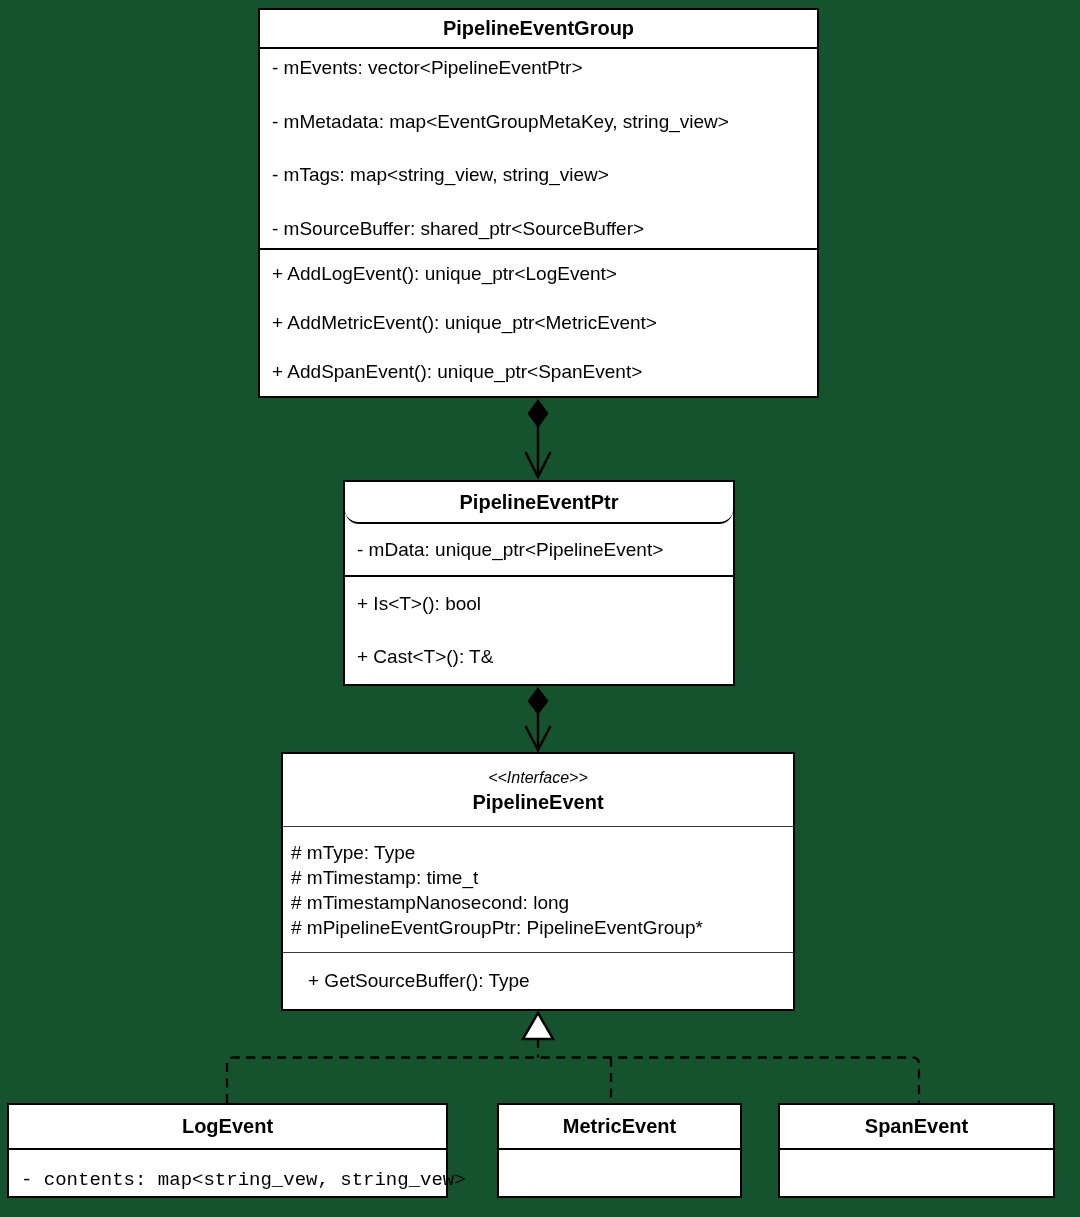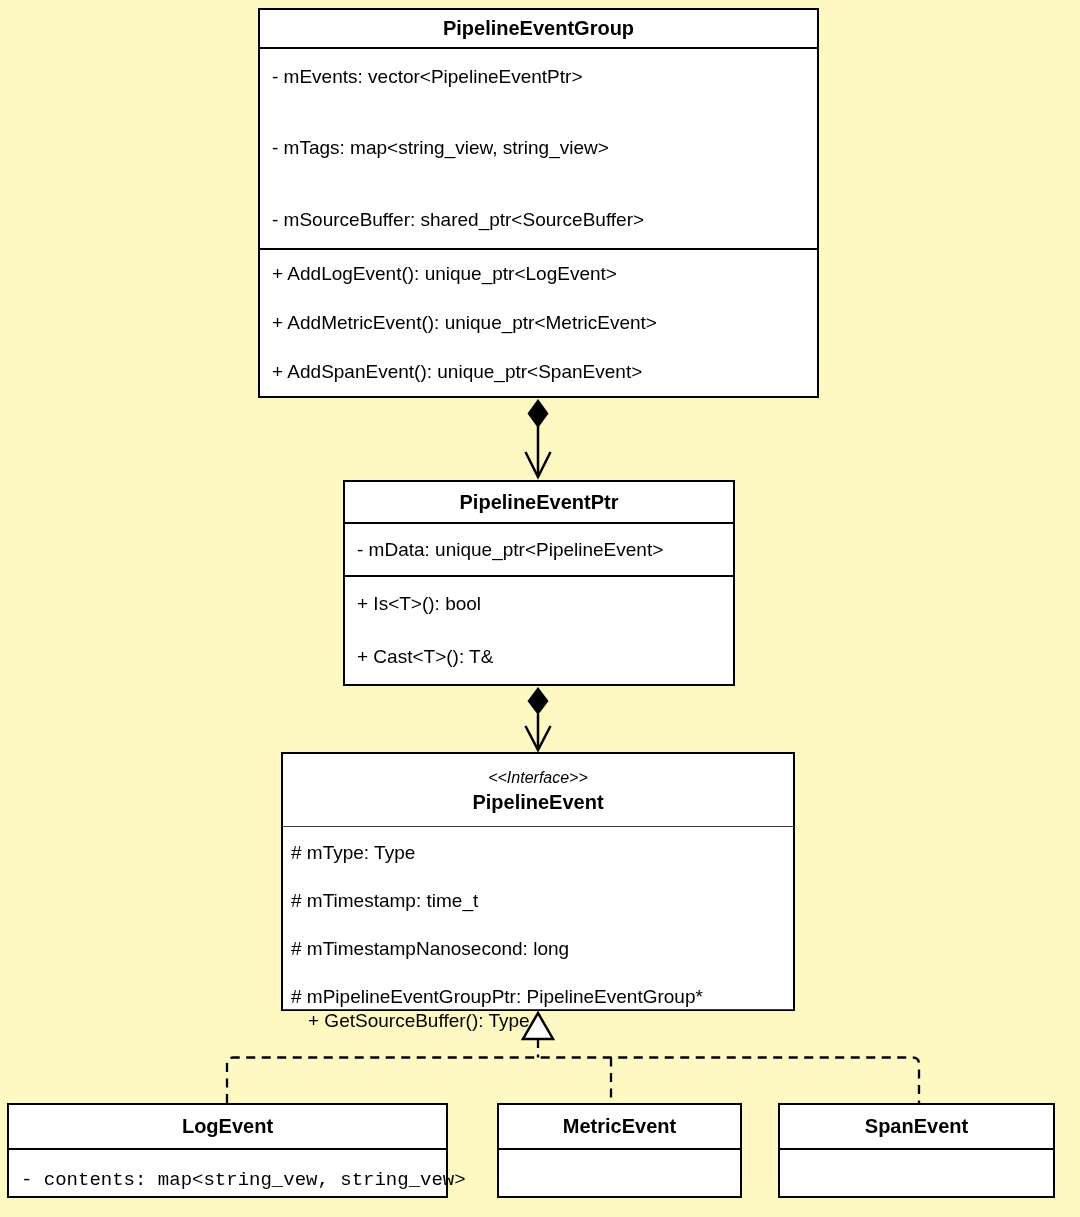--- a/index.html
+++ b/index.html
@@ -4,21 +4,21 @@
 <style>
   html, body {
     margin: 0;
     padding: 0;
     background: #ffffff;
   }
   #canvas {
     position: relative;
     width: 1080px;
     height: 1217px;
-    background: #fef9c3;
+    background: #14532d;
     font-family: "Liberation Sans", sans-serif;
     color: #000000;
     overflow: hidden;
   }
   .uml-class {
     position: absolute;
     background: #ffffff;
     border: 2px solid #000000;
     box-sizing: border-box;
     display: flex;
@@ -51,33 +51,32 @@
   .member {
     white-space: nowrap;
   }
   
   #box-group  { left: 258px; top: 8px;    width: 561px; height: 390px; }
   #box-group .uml-title { height: 37px; }
   #box-group .attrs     { flex: 0 0 201px; border-bottom: 2px solid #000; gap: 16px; }
   #box-group .methods   { flex: 1 1 auto; }
   
   #box-ptr    { left: 343px; top: 480px;  width: 392px; height: 206px; }
-  #box-ptr .uml-title { height: 40px; }
+  #box-ptr .uml-title { height: 40px; border-radius: 14px; }
   #box-ptr .attrs     { flex: 0 0 53px; border-bottom: 2px solid #000; }
   #box-ptr .methods   { flex: 1 1 auto; }
   
   #box-event  { left: 281px; top: 752px;  width: 514px; height: 259px; }
   #box-event .uml-title { height: 72px; border-bottom: 1.5px solid #3c3c3c; line-height: 25px; }
   #box-event .attrs {
     flex: 0 0 126px;
     border-bottom: 1.5px solid #3c3c3c;
     justify-content: flex-start;
     padding-top: 13px;
     padding-left: 8px;
-    gap: 23px;
   }
   #box-event .attrs .member { line-height: 25px; }
   #box-event .methods { flex: 1 1 auto; padding-left: 25px; }
   
   #box-log    { left: 7px;   top: 1103px; width: 441px; height: 95px; gap: 13px; }
   #box-metric { left: 473px; top: 1103px; width: 245px; height: 95px; margin-left: 24px; }
   #box-span   { left: 778px; top: 1103px; width: 277px; height: 95px; }
   #box-log .uml-title, #box-metric .uml-title, #box-span .uml-title { height: 43px; }
   #box-log .attrs, #box-metric .attrs, #box-span .attrs { flex: 1 1 auto; font-family: Liberation Mono, monospace; }
   
@@ -115,20 +114,21 @@
       <path d="M611,1057.5 L611,1103" fill="none" stroke="#000" stroke-width="2.3" stroke-dasharray="9 6.5"></path>
     </g>
   </svg>
 
   <div class="uml-class" id="box-group">
     <div class="uml-title">
       <span>PipelineEventGroup</span>
     </div>
     <div class="uml-compartment attrs">
       <div class="member">- mEvents: vector&lt;PipelineEventPtr&gt;</div>
+      <div class="member">- mMetadata: map&lt;EventGroupMetaKey, string_view&gt;</div>
       <div class="member">- mTags: map&lt;string_view, string_view&gt;</div>
       <div class="member">- mSourceBuffer: shared_ptr&lt;SourceBuffer&gt;</div>
     </div>
     <div class="uml-compartment methods">
       <div class="member">+ AddLogEvent(): unique_ptr&lt;LogEvent&gt;</div>
       <div class="member">+ AddMetricEvent(): unique_ptr&lt;MetricEvent&gt;</div>
       <div class="member">+ AddSpanEvent(): unique_ptr&lt;SpanEvent&gt;</div>
     </div>
   </div>
 

